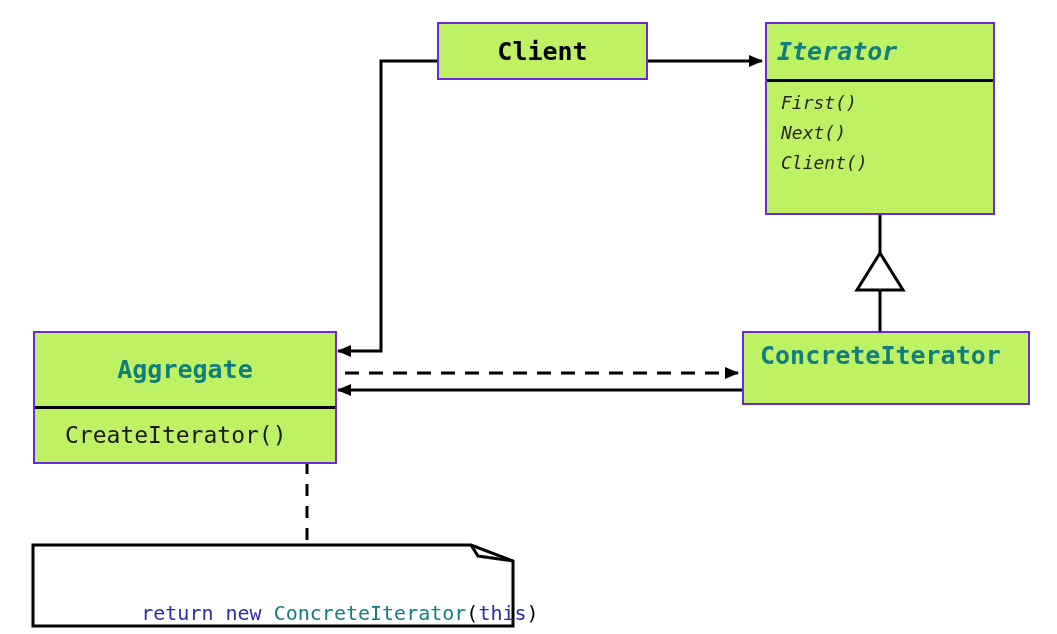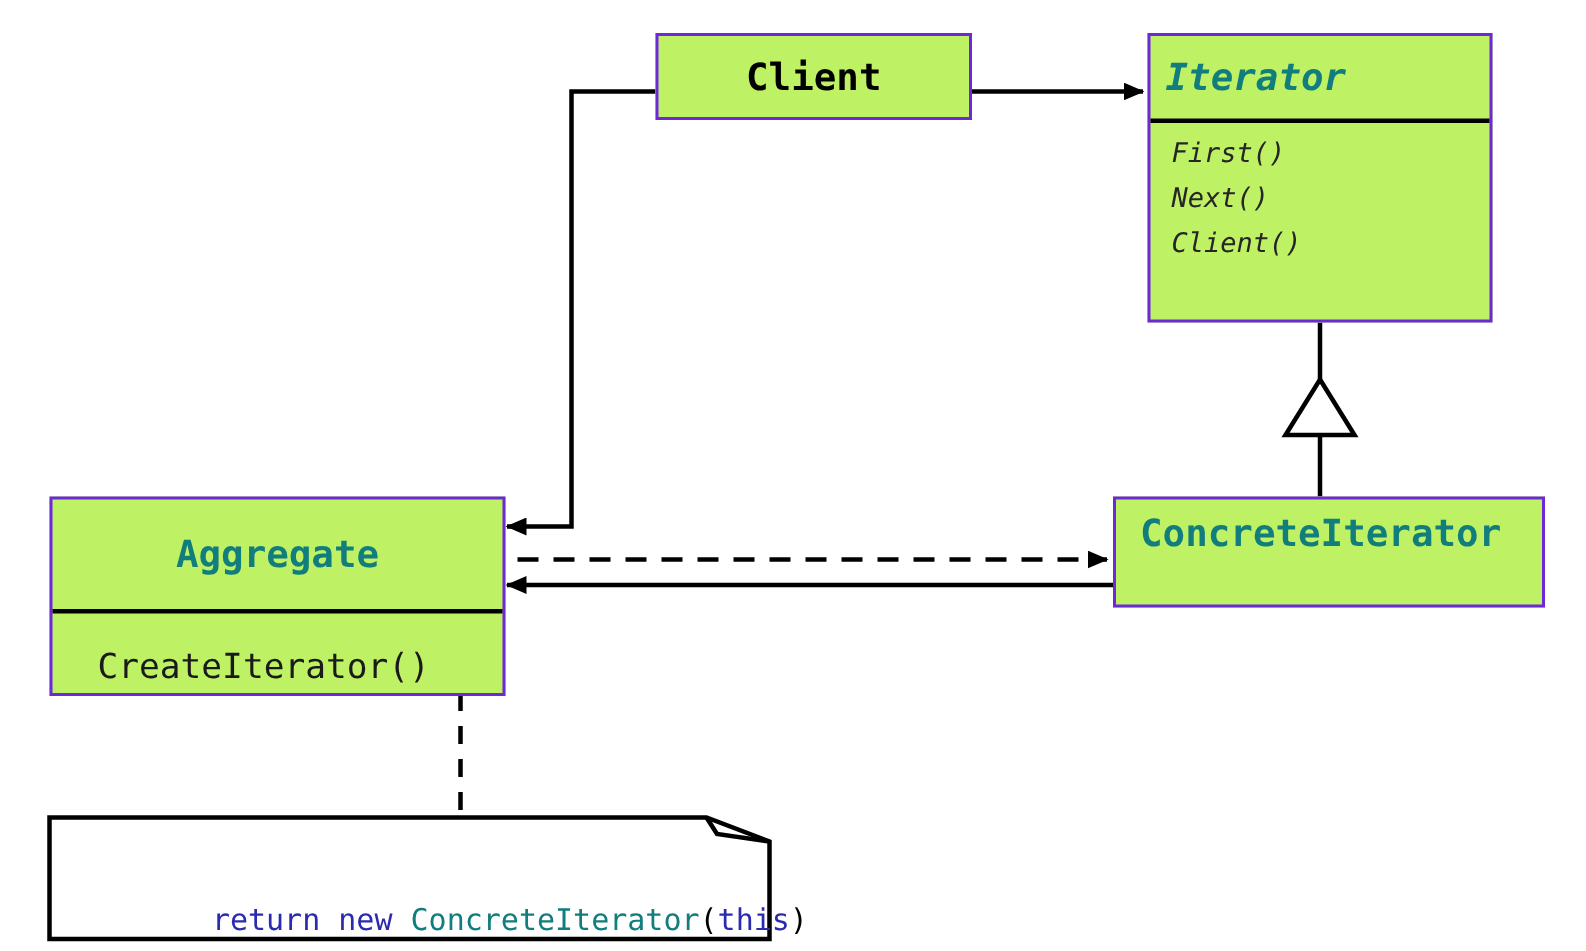--- a/index.html
+++ b/index.html
@@ -32,21 +32,20 @@
     background: #bef264;
   }
   .box-compartment {
     box-sizing: border-box;
     display: flex;
     align-items: center;
     overflow: hidden;
   }
   .compartment-divider {
     border-top: 3px solid #000000;
-    align-items: flex-end;
   }
   .title-center {
     justify-content: center;
   }
   .title-text {
     font-family: "DejaVu Sans Mono", monospace;
     white-space: pre;
   }
   .cls-name-abstract {
     color: #117d7d;

